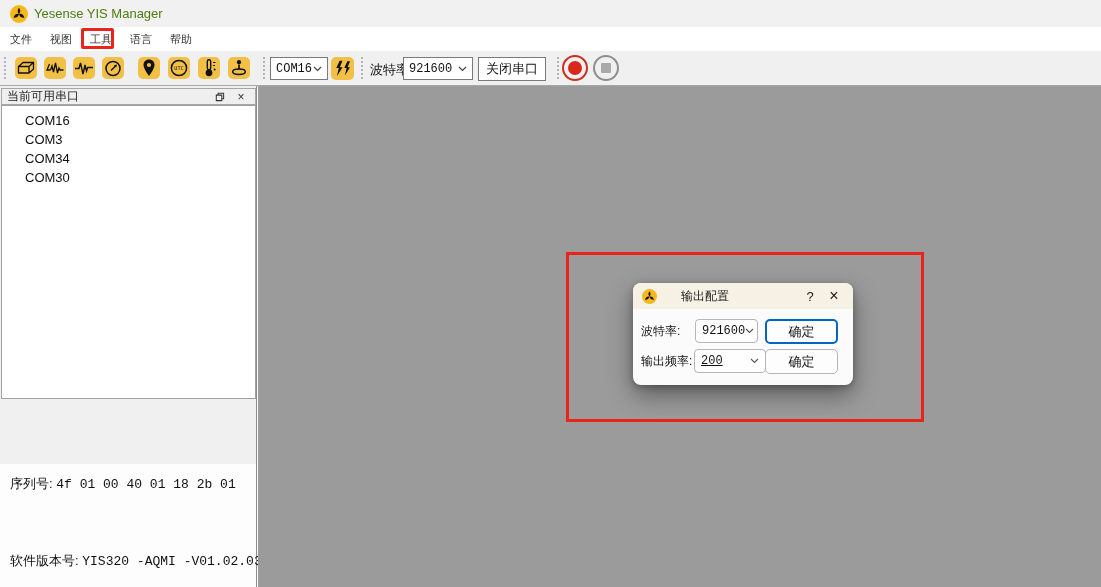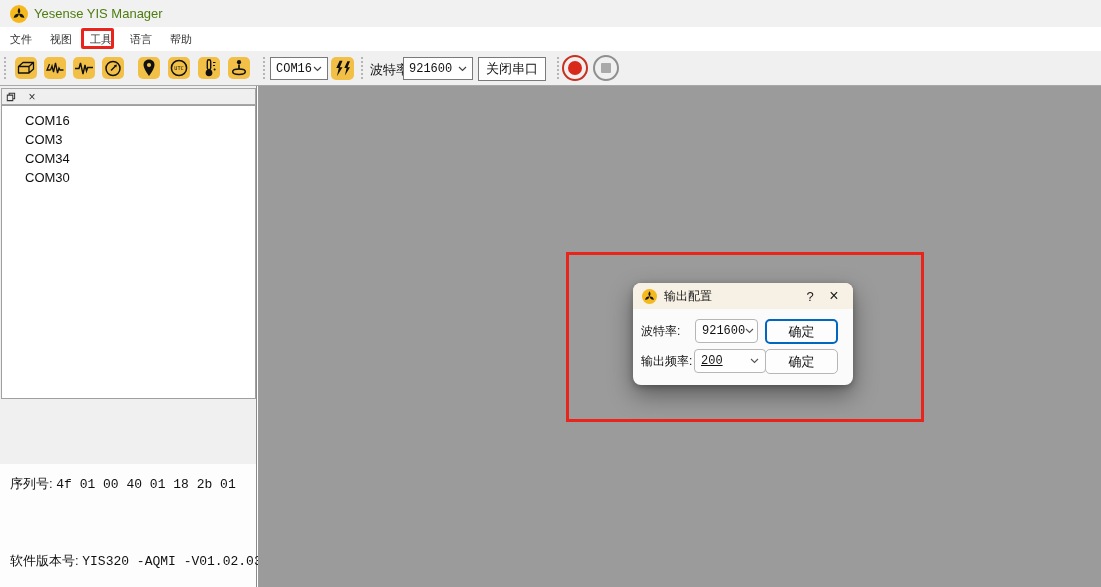--- a/index.html
+++ b/index.html
@@ -47,21 +47,21 @@
   #version-row { top:88px; }
 
   
   #workspace { position:absolute; left:258px; top:86px; width:843px; height:501px; background:#9b9b9b; }
   #annotation-rect { position:absolute; left:566px; top:252px; width:358px; height:170px; border:3px solid #e8241c; pointer-events:none; }
 
   
   #dialog { position:absolute; left:633px; top:283px; width:220px; height:102px; border-radius:8px; background:#fbfbfb; box-shadow:0 10px 24px rgba(0,0,0,0.40), 0 2px 6px rgba(0,0,0,0.25); }
   .dlg-titlebar { position:absolute; left:0; top:0; width:220px; height:26px; background:#f7f0e5; border-radius:8px 8px 0 0; display:flex; align-items:center; }
   .dlg-titlebar .dlg-icon { margin-left:9px; width:15px; height:15px; }
-  .dlg-titlebar .dlg-title { margin-left:7px; font-size:12px; color:#1a1a1a; flex:1; }
+  .dlg-titlebar .dlg-title { margin-left:24px; font-size:12px; color:#1a1a1a; flex:1; }
   .dlg-titlebar .dlg-help { background:none; border:none; font-size:13px; color:#1a1a1a; cursor:pointer; width:22px; }
   .dlg-titlebar .dlg-close { background:none; border:none; font-size:16px; color:#1a1a1a; cursor:pointer; width:26px; margin-right:6px; }
   .dlg-row { position:absolute; left:0; width:220px; height:25px; }
   #dlg-row-baud { top:36px; }
   #dlg-row-freq { top:66px; }
   .dlg-label { position:absolute; left:8px; top:0; line-height:25px; font-size:12px; color:#111; }
   .dlg-select { position:absolute; top:0px; height:24px; background:#fefefe; border:1px solid #b6b6b6; border-radius:4px; display:flex; align-items:center; justify-content:space-between; padding:0 6px; font-family:"Liberation Mono", monospace; font-size:12px; color:#111; cursor:pointer; }
   #dlg-select-baud { left:62px; width:63px; }
   #dlg-select-freq { left:61px; width:72px;text-decoration:underline; }
   .dlg-btn { position:absolute; left:132px; top:0; width:73px; height:25px; border-radius:5px; background:#fdfdfd; border:1px solid #b6b6b6; font-size:13px; color:#111; cursor:pointer; font-family:"Liberation Sans", sans-serif; }
@@ -177,20 +177,21 @@
     <button class="rec-btn" id="record-btn">
         <span class="dot"></span>
       </button>
     <button class="rec-btn" id="stop-btn">
         <span class="sq"></span>
       </button>
   </div>
 
   <div id="dock">
     <div class="dock-titlebar">
+      <span class="ttl">当前可用串口</span>
       <button class="win-btn">
         <svg width="11" height="11" viewBox="0 0 12 12">
             <path d="M2.5 4.5 h6 v6 h-6 Z M4.5 4.5 V2.5 h6 v6 H8.5" fill="none" stroke="#333" stroke-width="1.1"></path>
           </svg>
       </button>
       <button class="win-btn">×</button>
     </div>
     <div id="port-list">
       <div class="port-item">COM16</div>
       <div class="port-item">COM3</div>

